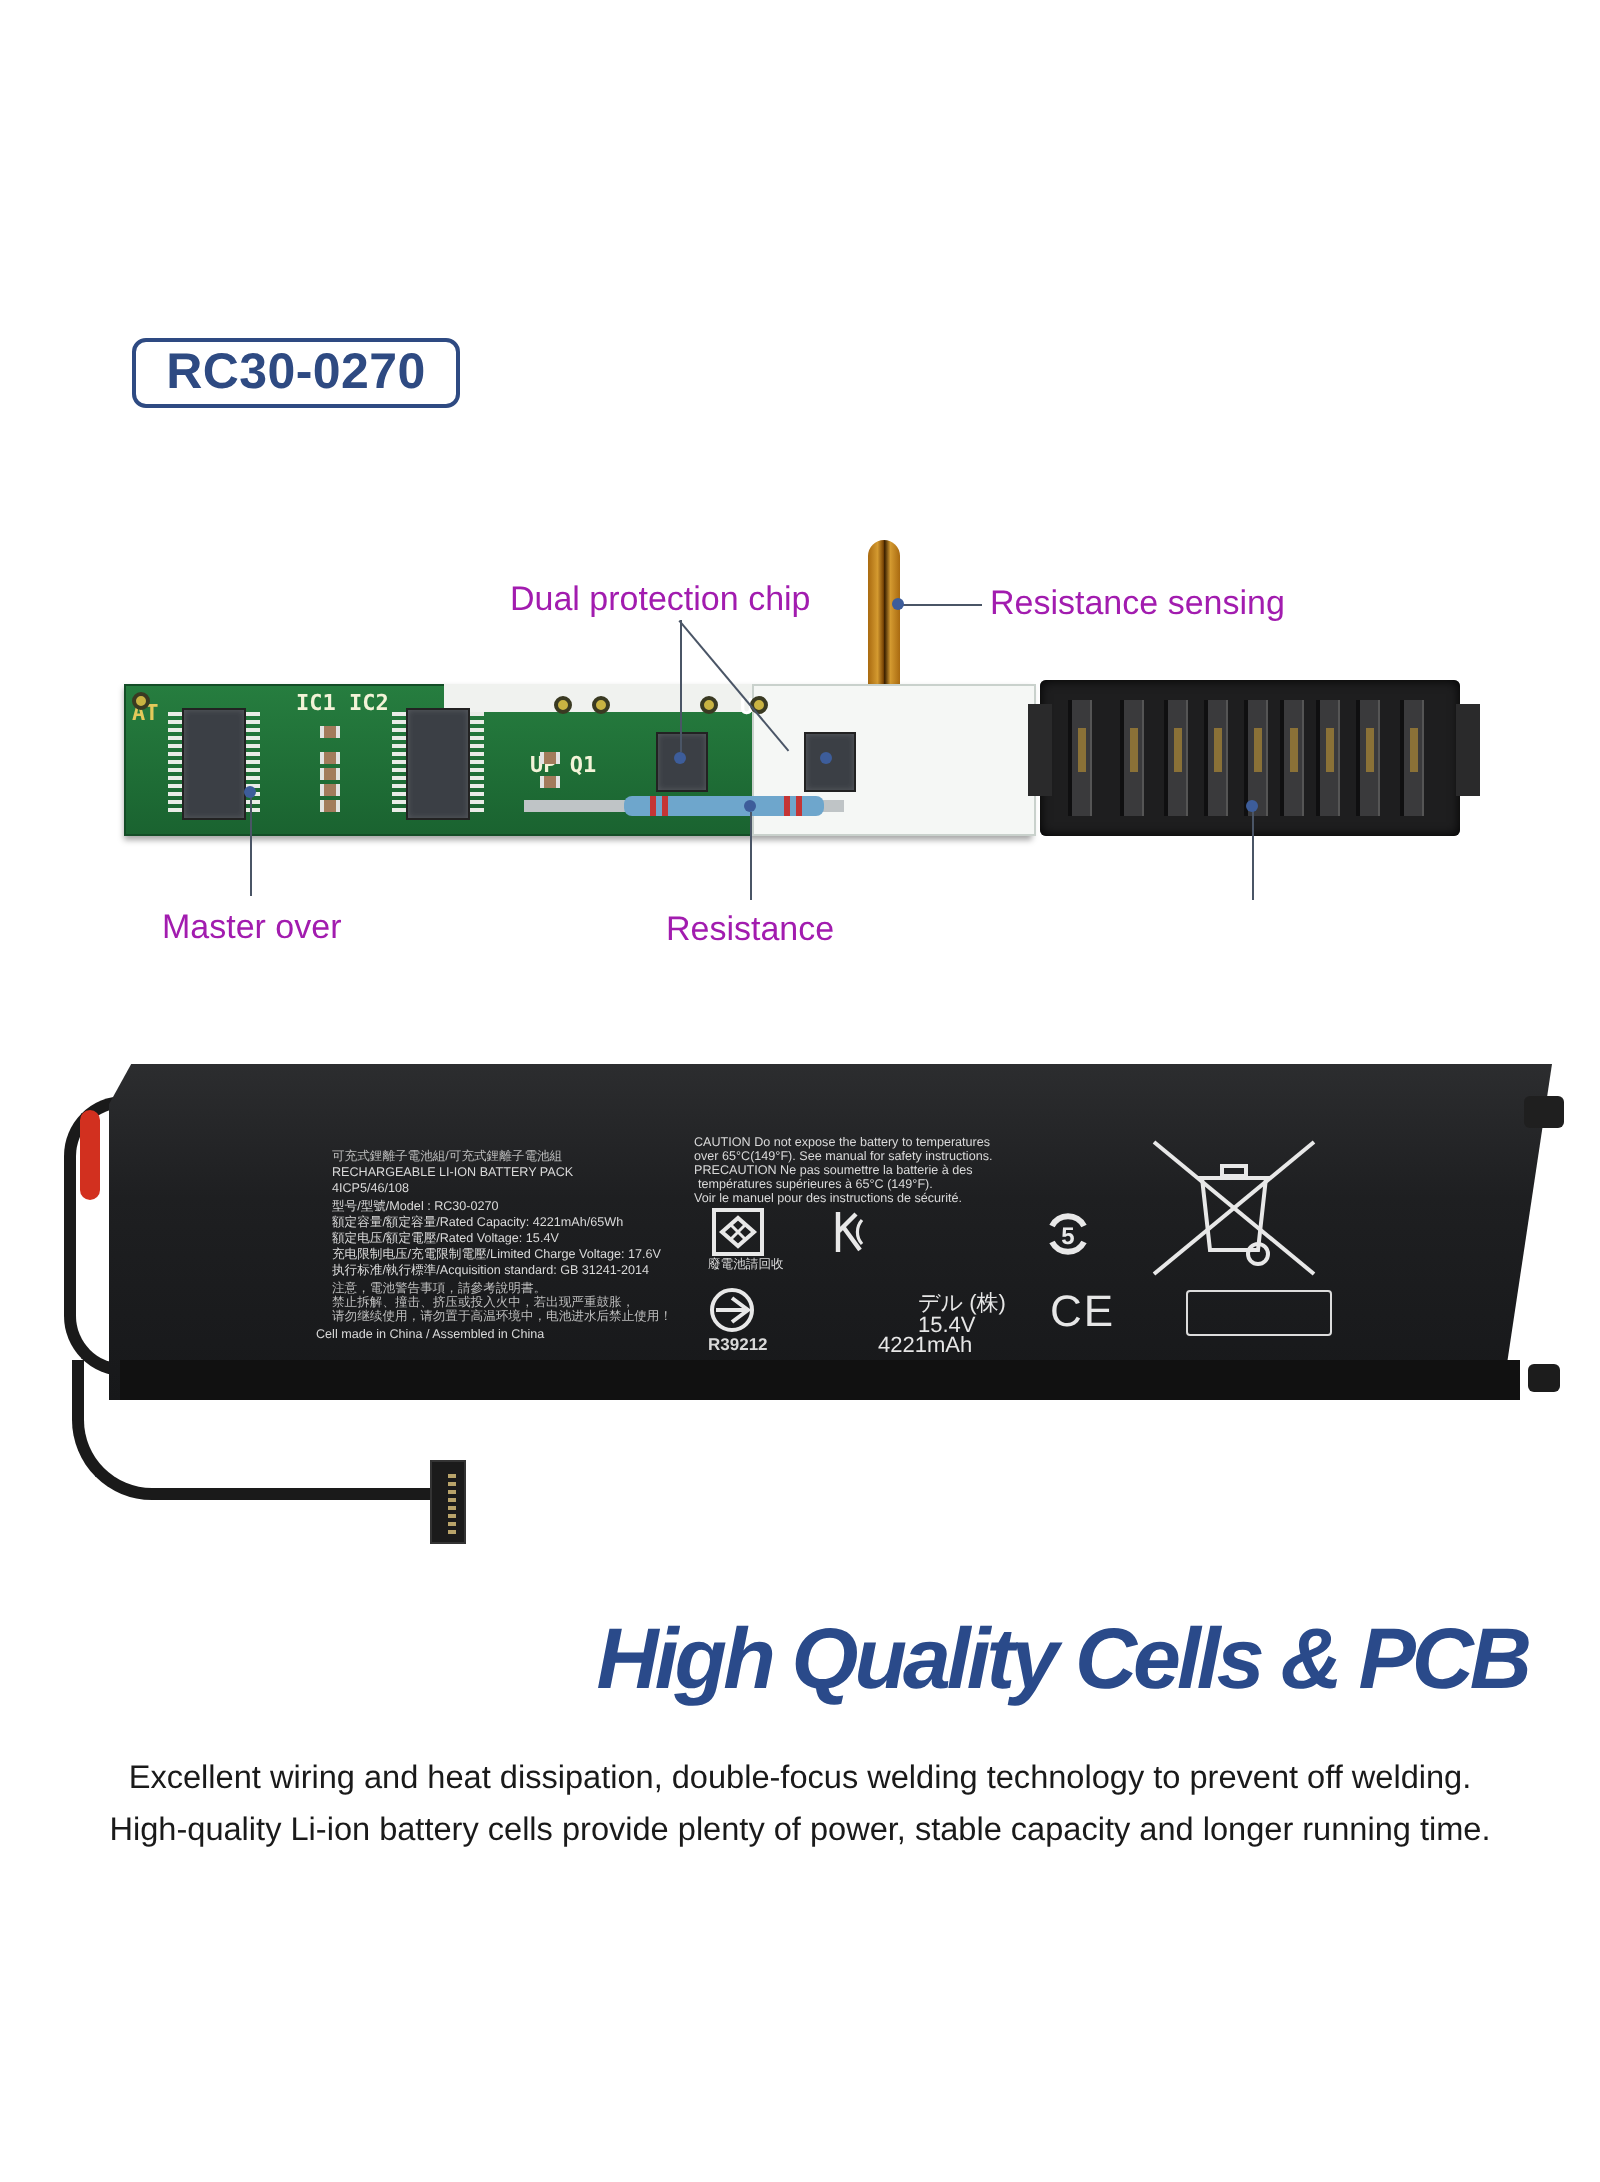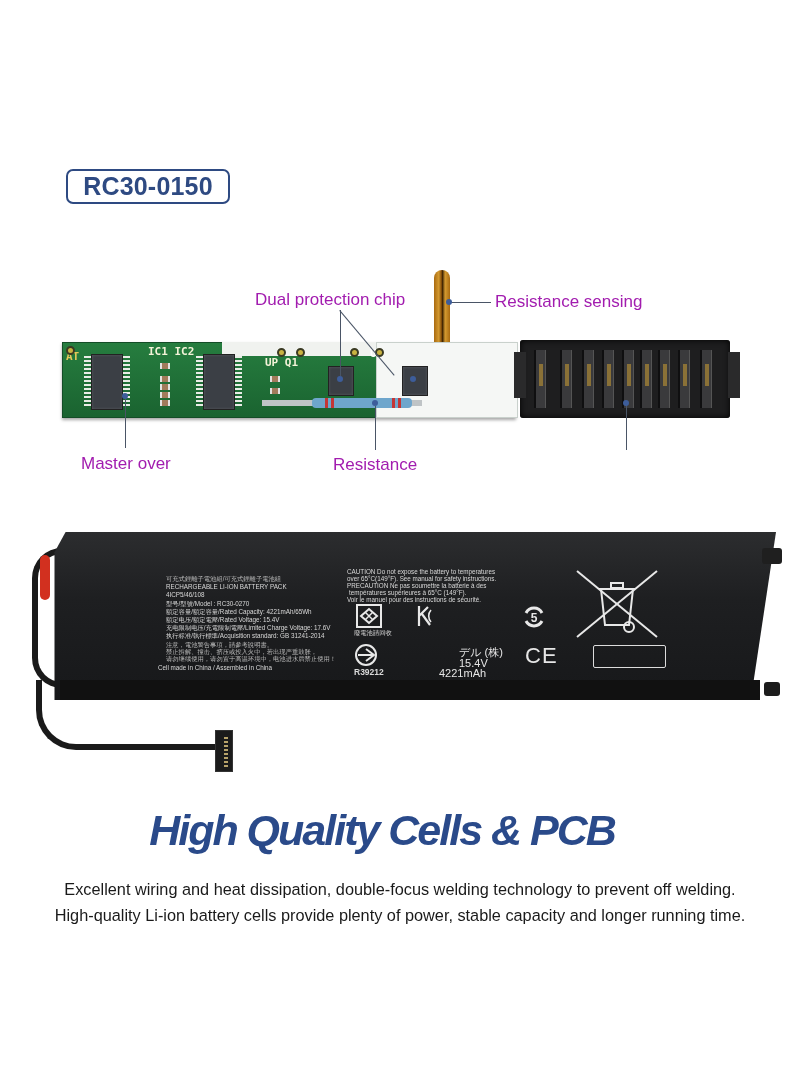--- a/index.html
+++ b/index.html
@@ -93,43 +93,43 @@
       position: absolute; border: 6px solid #1a1a1a; border-right: none;
     }
     .wire-red { position: absolute; background: #d2301f; }
     .plug { position: absolute; left: 215px; top: 730px; width: 18px; height: 42px; background: #1b1b1b; border: 1px solid #333; }
     .plug-pins { position: absolute; left: 224px; top: 737px; width: 4px; height: 30px; background: repeating-linear-gradient(180deg, #b8a36a 0 2px, #1b1b1b 2px 4px); }
 
     .symbol { position: absolute; color: #e8e8e8; }
     .box-outline { position: absolute; border: 1.5px solid #dcdcdc; border-radius: 2px; }
 
     .headline {
-      position: absolute; left: 0; top: 806px; width: 764px; text-align: center;
+      position: absolute; left: 0; top: 806px; width: 764px; text-align: right;
       color: #2a4a8a; font-size: 43px; font-weight: bold; font-style: italic;
       letter-spacing: -2px; font-family: "Liberation Sans", sans-serif;
     }
     .body-line {
       position: absolute; left: 0; width: 800px; text-align: center;
       color: #1a1a1a; font-size: 16.3px; font-family: "Liberation Sans", sans-serif; white-space: nowrap;
     }
   </style>
 </head>
 <body>
 
-<div class="model-badge">RC30-0150</div>
+<div class="model-badge">RC30-0270</div>
 
 <div class="pcb-wrap">
   <div class="flex-cable"></div>
   <div class="pcb-board"></div>
   <div class="pcb-white-strip"></div>
   <div class="pcb-white"></div>
 
   <div class="silk" style="left:66px;top:80px;color:#e3c95a;">AT</div>
   <div class="silk" style="left:148px;top:75px;">IC1 IC2</div>
-  <div class="silk" style="left:265px;top:86px;">UP Q1</div>
+  <div class="silk" style="left:265px;top:106px;">UP Q1</div>
   <div class="silk" style="left:370px;top:77px;color:#fff;">UG</div>
 
   <div class="pad" style="left:66px;top:76px;"></div>
   <div class="pad" style="left:277px;top:78px;"></div>
   <div class="pad" style="left:296px;top:78px;"></div>
   <div class="pad" style="left:350px;top:78px;"></div>
   <div class="pad" style="left:375px;top:78px;"></div>
 
   <div class="pins-l" style="left:84px;top:86px;height:52px;"></div>
   <div class="chip" style="left:91px;top:84px;width:32px;height:56px;"></div>

